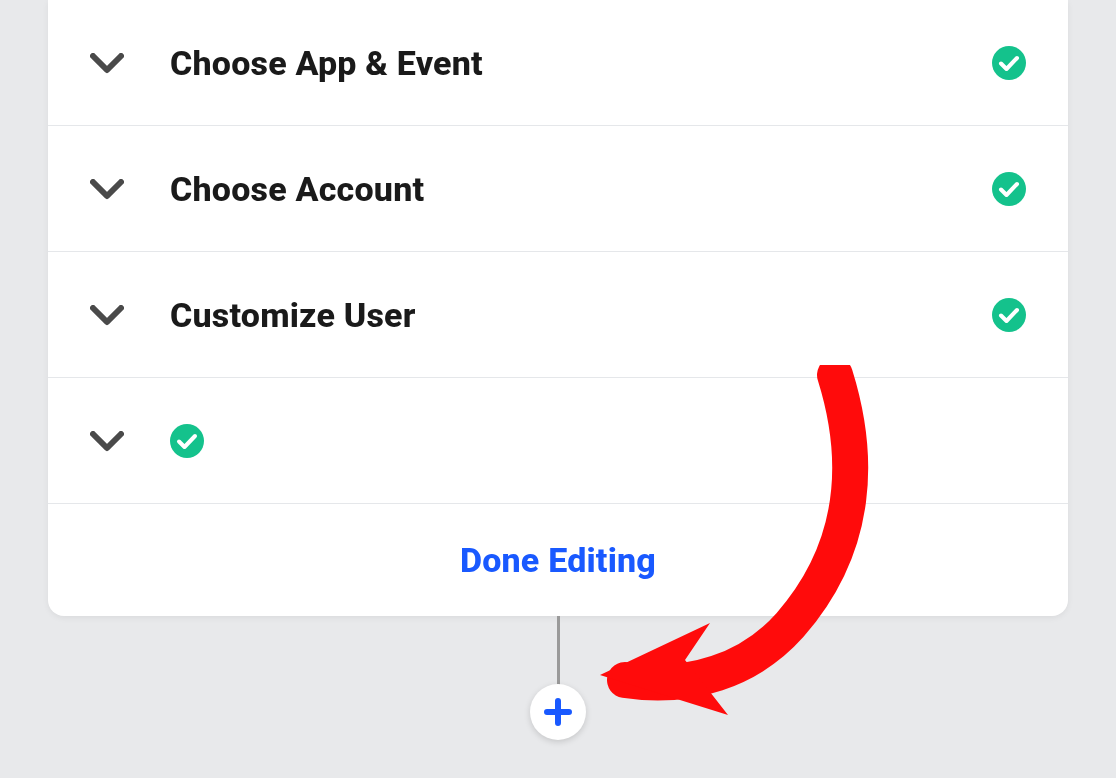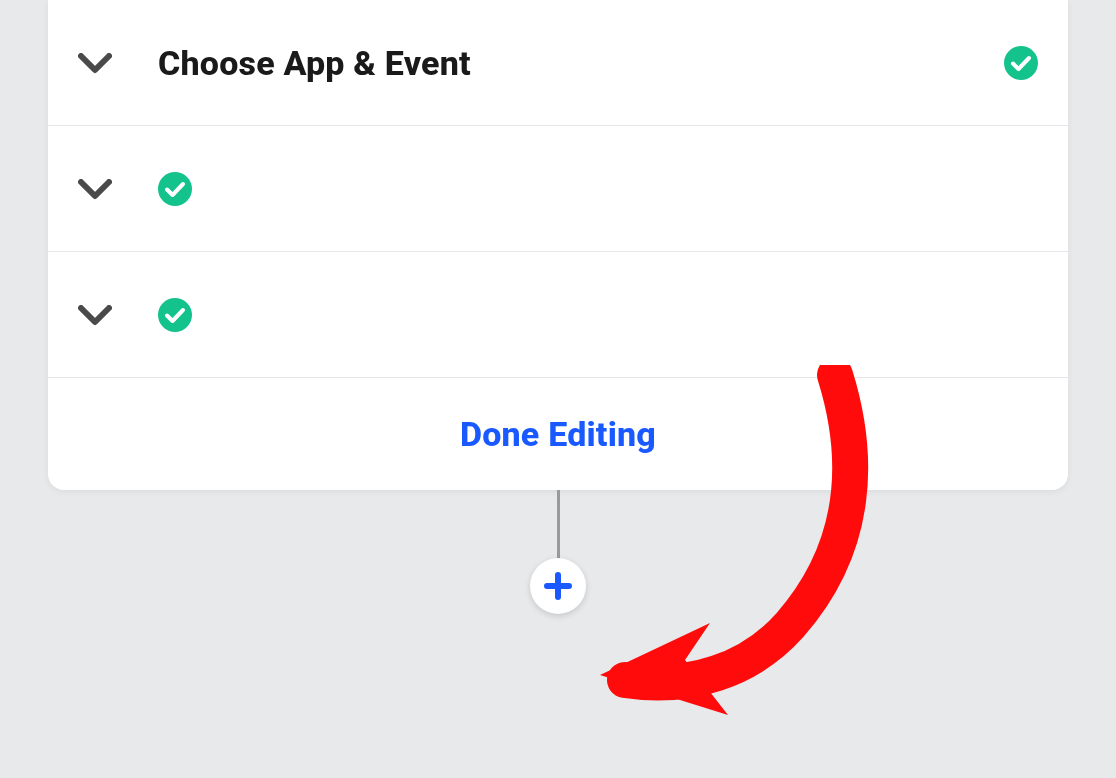--- a/index.html
+++ b/index.html
@@ -19,21 +19,21 @@
       background: #ffffff;
       margin: 0 48px;
       border-radius: 0 0 16px 16px;
       box-shadow: 0 2px 6px rgba(0,0,0,0.06);
       overflow: hidden;
     }
     .step-row {
       display: flex;
       align-items: center;
       height: 126px;
-      padding: 0 30px;
+      padding: 0 42px;
       border-bottom: 1px solid #e5e7ea;
       cursor: pointer;
     }
     .step-row:first-child {
       border-top: none;
     }
     .chevron {
       flex: 0 0 auto;
       margin-right: 46px;
       margin-top: 2px;
@@ -115,27 +115,42 @@
     </span>
     <span class="step-label">Choose App &amp; Event</span>
     <span class="status">
       <svg width="34" height="34" viewBox="0 0 34 34">
         <circle cx="17" cy="17" r="17" fill="#14c28c"></circle>
         <path d="M9 17.5 L14.5 23 L25 12" fill="none" stroke="#ffffff" stroke-width="4" stroke-linecap="round" stroke-linejoin="round"></path>
       </svg>
     </span>
   </div>
 
+  <div class="step-row">
+    <span class="chevron">
+      <svg width="34" height="22" viewBox="0 0 34 22">
+        <path d="M3 3 L17 17 L31 3" fill="none" stroke="#4a4a4a" stroke-width="6" stroke-linecap="round" stroke-linejoin="round"></path>
+      </svg>
+    </span>
+    <span class="step-label">Choose Account</span>
+    <span class="status">
+      <svg width="34" height="34" viewBox="0 0 34 34">
+        <circle cx="17" cy="17" r="17" fill="#14c28c"></circle>
+        <path d="M9 17.5 L14.5 23 L25 12" fill="none" stroke="#ffffff" stroke-width="4" stroke-linecap="round" stroke-linejoin="round"></path>
+      </svg>
+    </span>
+  </div>
 
   <div class="step-row">
     <span class="chevron">
       <svg width="34" height="22" viewBox="0 0 34 22">
         <path d="M3 3 L17 17 L31 3" fill="none" stroke="#4a4a4a" stroke-width="6" stroke-linecap="round" stroke-linejoin="round"></path>
       </svg>
     </span>
+    <span class="step-label">Customize User</span>
     <span class="status">
       <svg width="34" height="34" viewBox="0 0 34 34">
         <circle cx="17" cy="17" r="17" fill="#14c28c"></circle>
         <path d="M9 17.5 L14.5 23 L25 12" fill="none" stroke="#ffffff" stroke-width="4" stroke-linecap="round" stroke-linejoin="round"></path>
       </svg>
     </span>
   </div>
 
   <div class="step-row">
     <span class="chevron">

